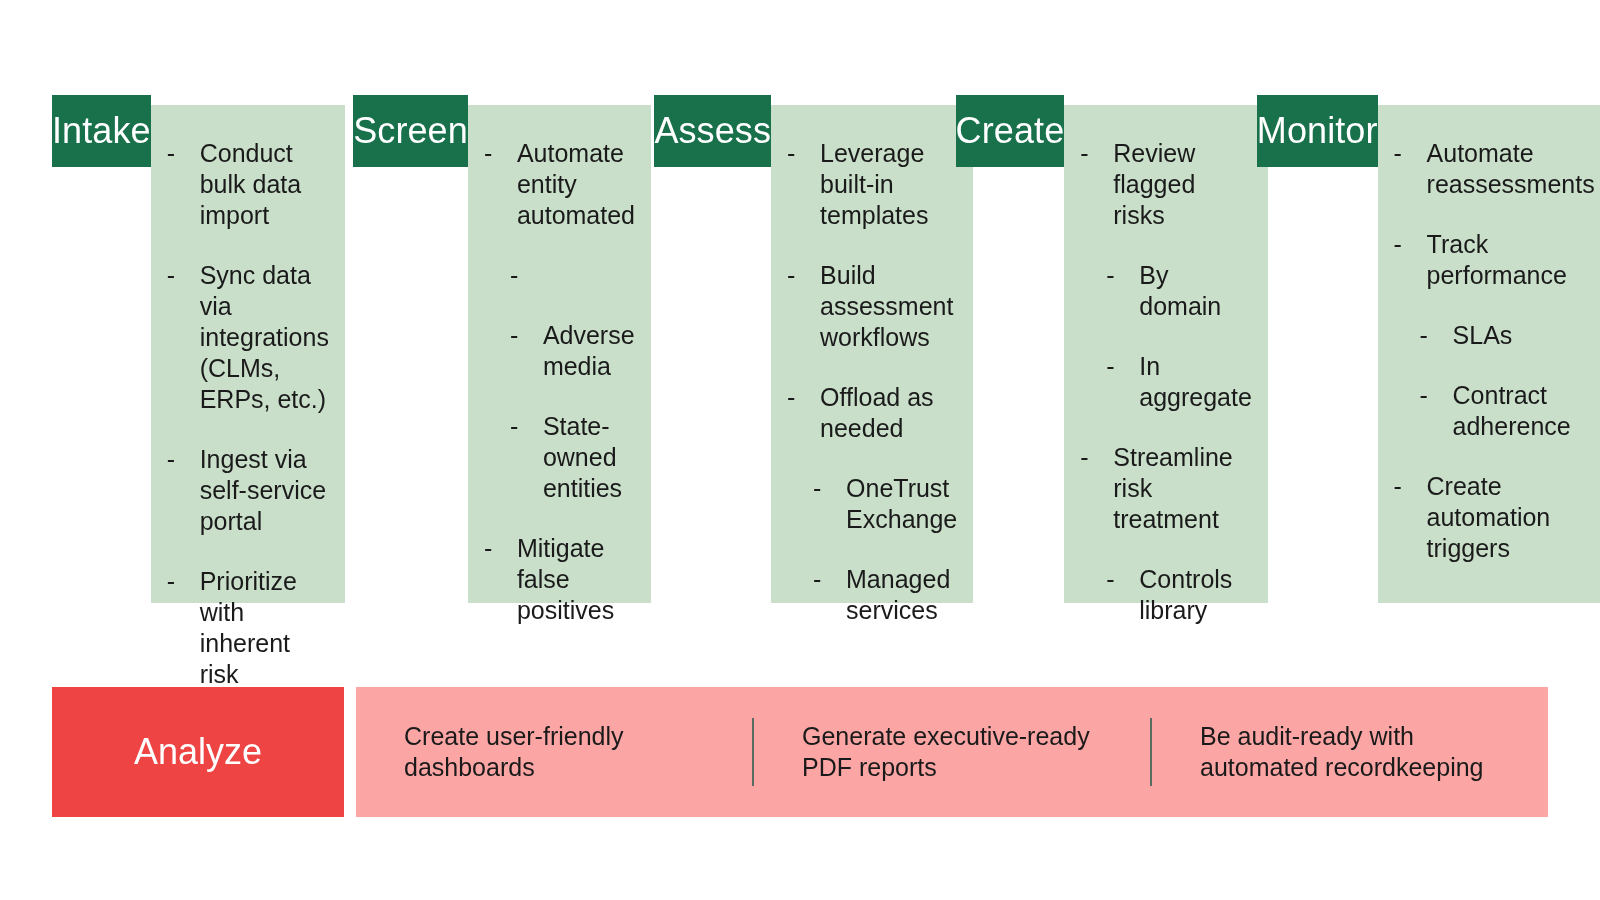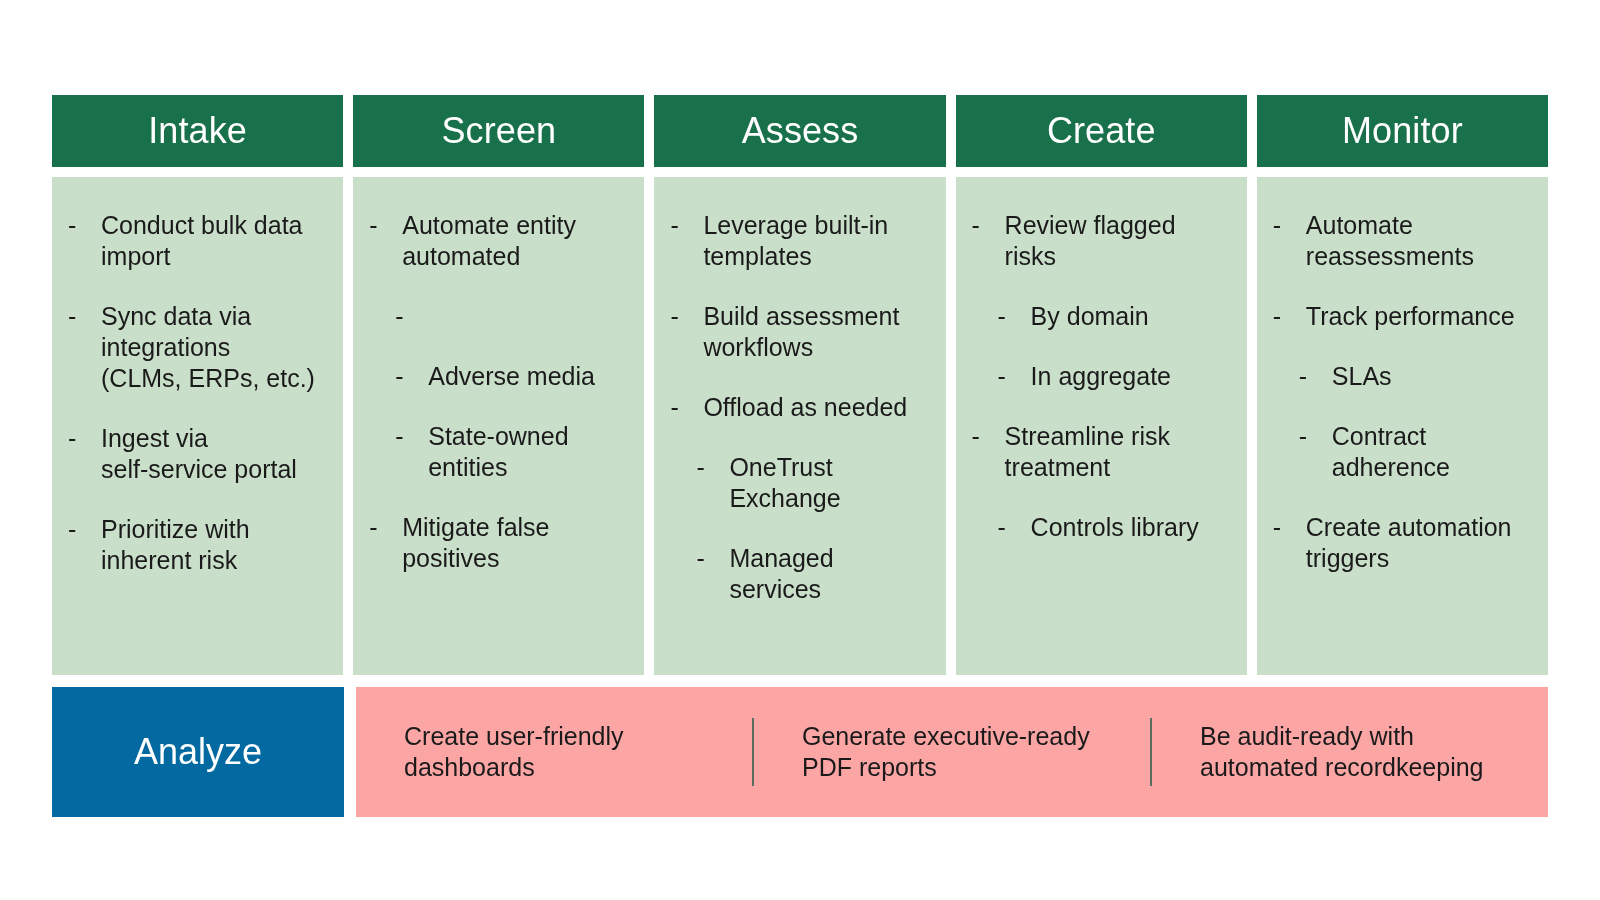--- a/index.html
+++ b/index.html
@@ -29,21 +29,21 @@
     left: 0;
     top: 0;
     width: 1496px;
     height: 580px;
     display: flex;
     gap: 10px;
   }
   .column {
     flex: 1 1 0;
     display: flex;
-    flex-direction: column;
+    flex-direction: row;
     min-width: 0;
   }
 
   .col-header {
     height: 72px;
     background: #18714b;
     color: #ffffff;
     display: flex;
     align-items: center;
     justify-content: center;
@@ -93,21 +93,21 @@
     position: absolute;
     left: 0;
     top: 592px;
     width: 1496px;
     height: 130px;
     display: flex;
     gap: 12px;
   }
   .analyze-box {
     flex: 0 0 292px;
-    background: #0369a1;
+    background: #ef4444;
     color: #ffffff;
     display: flex;
     align-items: center;
     justify-content: center;
     font-size: 36px;
     line-height: 1;
   }
   .analyze-panel {
     flex: 1 1 auto;
     background: #fca5a5;

